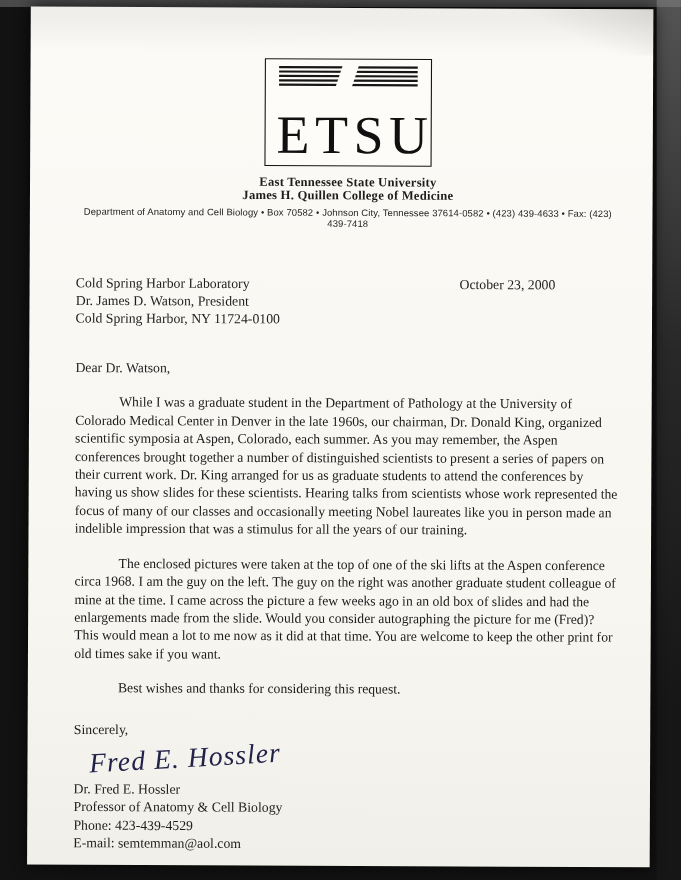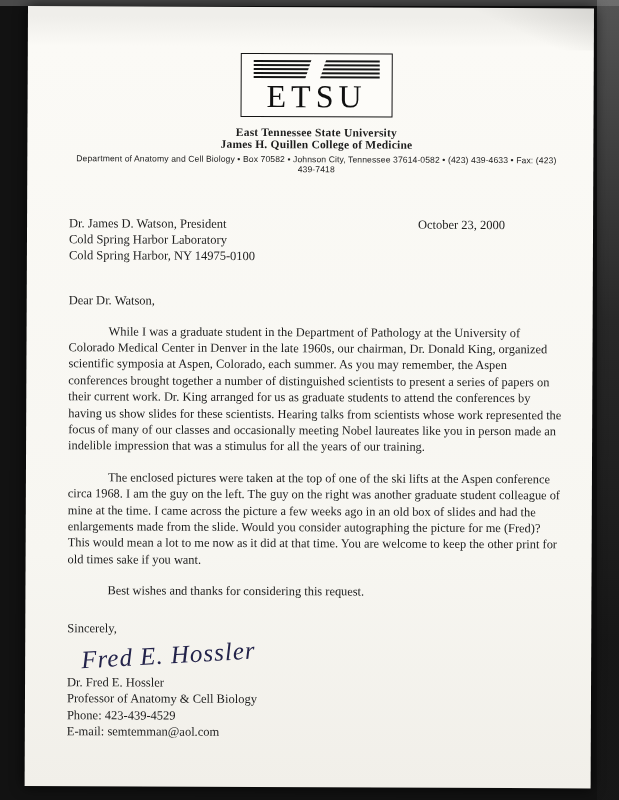--- a/index.html
+++ b/index.html
@@ -66,25 +66,25 @@
   .logo-line { height: 2px; background: #161616; }
   .logo-notch {
     position: absolute;
     left: 44%; top: -3px;
     width: 14px; height: 26px;
     background: #fdfcf9;
     transform: rotate(18deg);
   }
   .logo-text {
     font-family: "Liberation Serif", serif;
-    font-size: 32px;
+    font-size: 49px;
     letter-spacing: 5px;
     line-height: 1.05;
     color: #101010;
-    margin-top: 1px;
+    margin-top: 18px;
   }
   .lh-university {
     margin-top: 9px;
     font-weight: 700;
     font-size: 11.5px;
     letter-spacing: .2px;
   }
   .lh-college {
     font-weight: 700;
     font-size: 11.5px;
@@ -165,23 +165,23 @@
         </div>
         <div class="logo-text">ETSU</div>
       </div>
       <div class="lh-university">East Tennessee State University</div>
       <div class="lh-college">James H. Quillen College of Medicine</div>
       <div class="lh-dept">Department of Anatomy and Cell Biology • Box 70582 • Johnson City, Tennessee 37614-0582 • (423) 439-4633 • Fax: (423) 439-7418</div>
     </div>
 
     <div class="addr-row">
       <div class="recipient">
+        <div>Cold Spring Harbor Laboratory</div>
         <div>Dr. James D. Watson, President</div>
-        <div>Cold Spring Harbor Laboratory</div>
-        <div>Cold Spring Harbor, NY 14975-0100</div>
+        <div>Cold Spring Harbor, NY 11724-0100</div>
       </div>
       <div class="date">October 23, 2000</div>
     </div>
 
     <div class="salutation">Dear Dr. Watson,</div>
 
     <p class="para">While I was a graduate student in the Department of Pathology at the University of Colorado Medical Center in Denver in the late 1960s, our chairman, Dr. Donald King, organized scientific symposia at Aspen, Colorado, each summer. As you may remember, the Aspen conferences brought together a number of distinguished scientists to present a series of papers on their current work. Dr. King arranged for us as graduate students to attend the conferences by having us show slides for these scientists. Hearing talks from scientists whose work represented the focus of many of our classes and occasionally meeting Nobel laureates like you in person made an indelible impression that was a stimulus for all the years of our training.</p>
     <p class="para">The enclosed pictures were taken at the top of one of the ski lifts at the Aspen conference circa 1968. I am the guy on the left. The guy on the right was another graduate student colleague of mine at the time. I came across the picture a few weeks ago in an old box of slides and had the enlargements made from the slide. Would you consider autographing the picture for me (Fred)? This would mean a lot to me now as it did at that time. You are welcome to keep the other print for old times sake if you want.</p>
     <p class="para">Best wishes and thanks for considering this request.</p>
 

